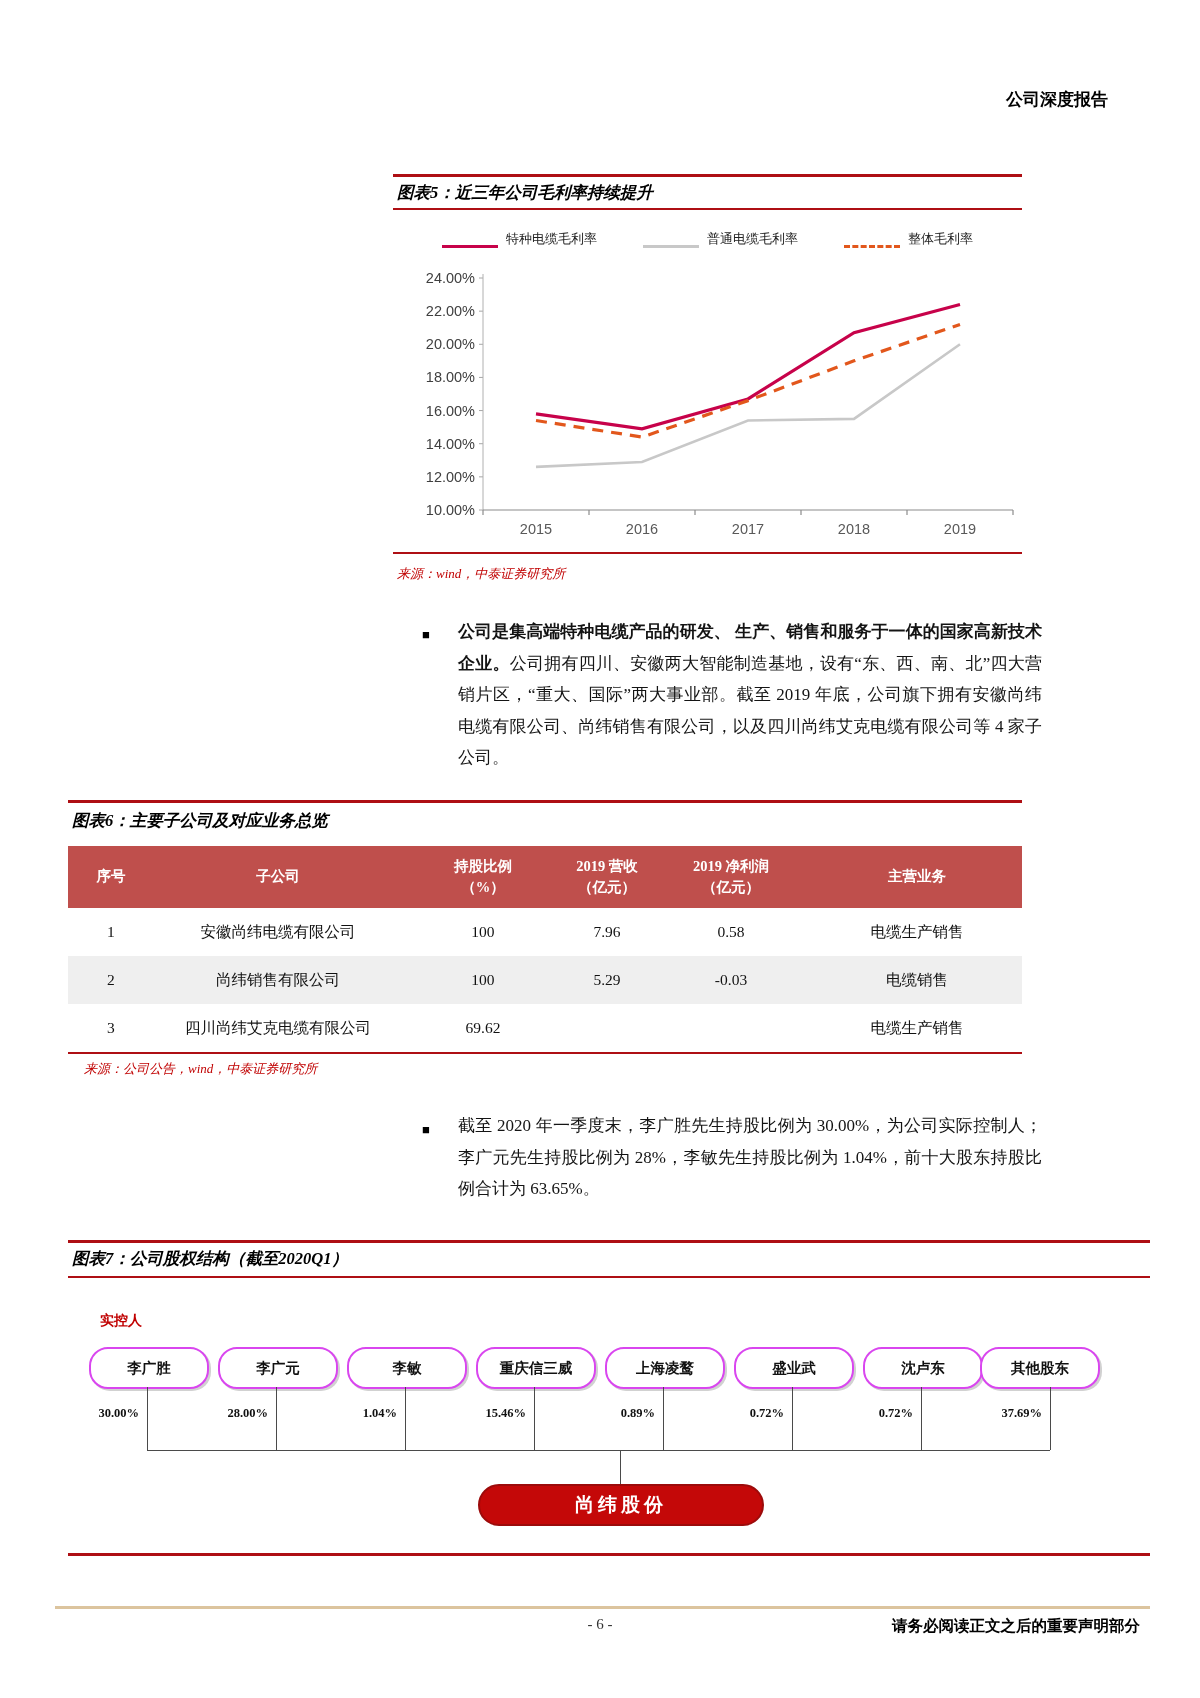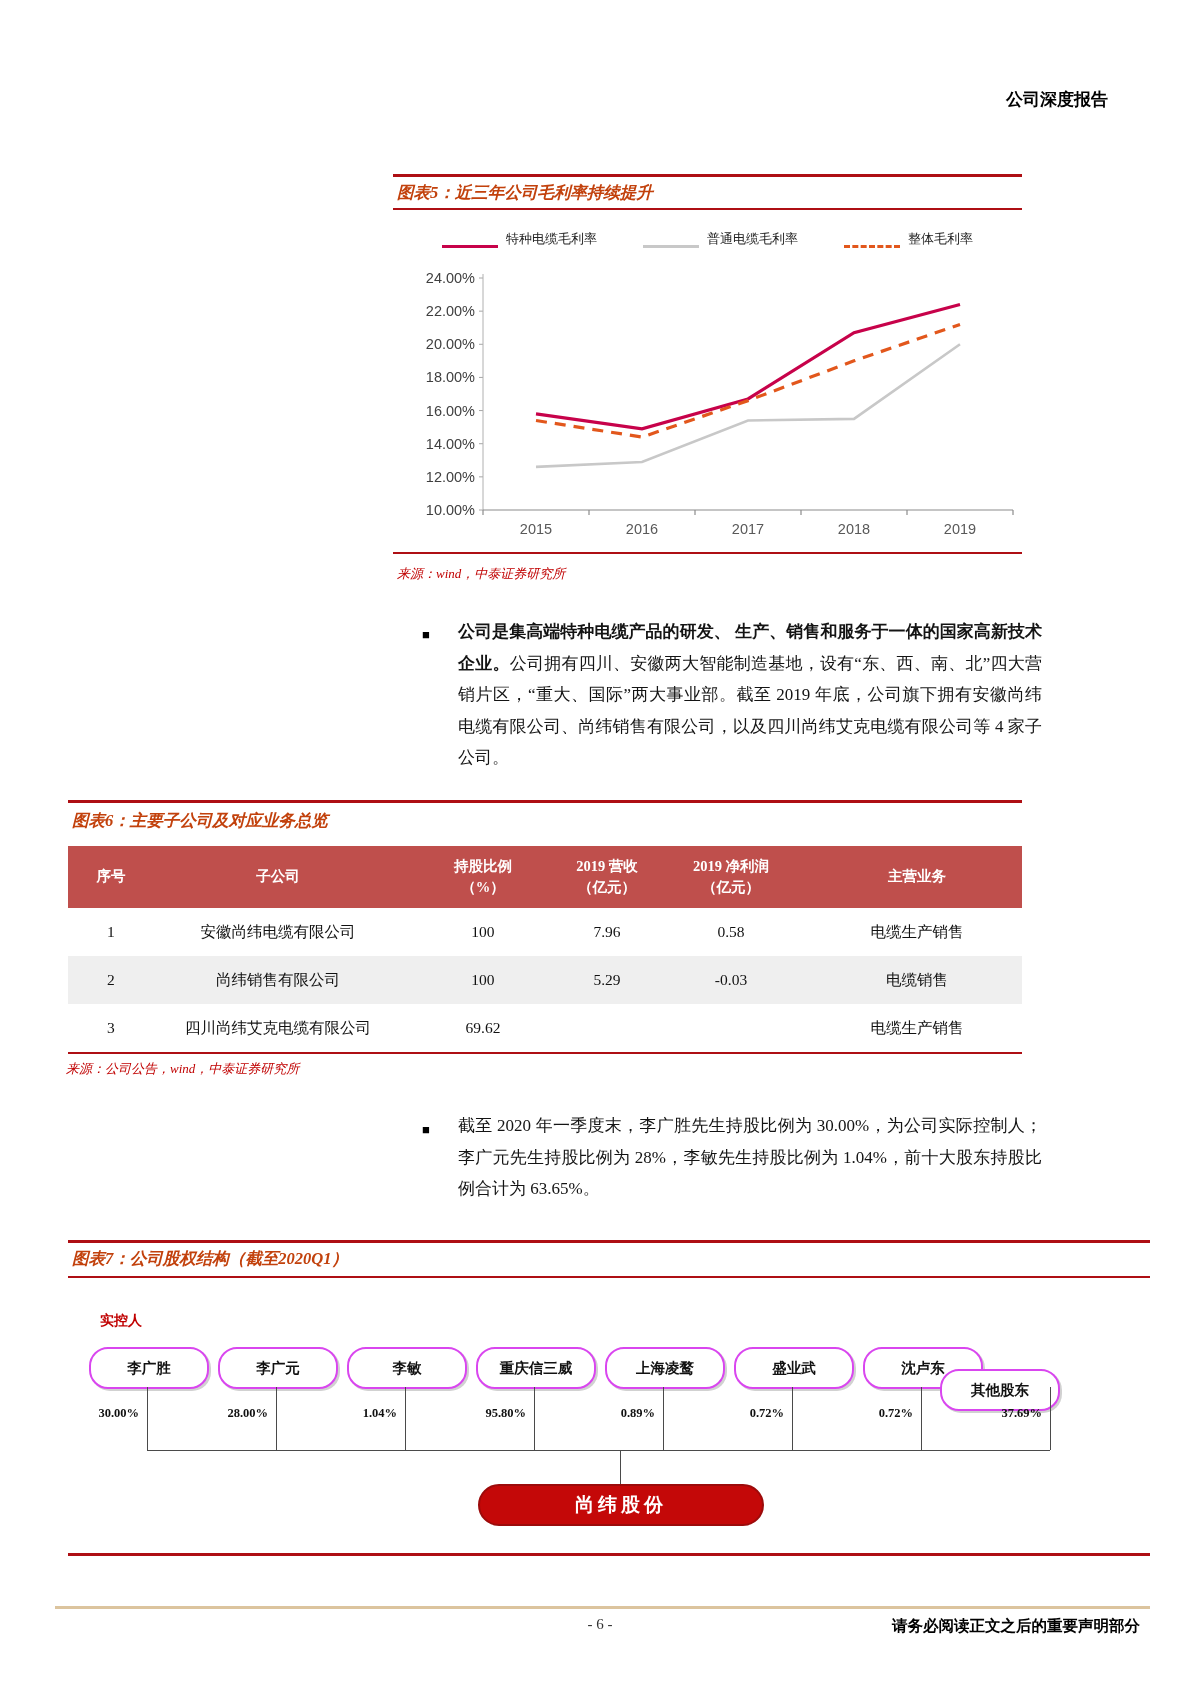--- a/index.html
+++ b/index.html
@@ -9,21 +9,21 @@
   
   .logo-wrap{position:absolute;left:74px;top:36px;display:flex;align-items:center;}
   .logo-icon{width:70px;height:70px;}
   .logo-text{margin-left:12px;}
   .logo-cn{font-size:31px;font-weight:bold;color:#15181d;letter-spacing:7px;font-family:"Liberation Serif",serif;}
   .logo-en{font-size:12.5px;font-weight:bold;color:#15181d;letter-spacing:2.6px;margin-top:3px;}
   .report-type{position:absolute;right:92px;top:88px;font-size:17px;font-weight:bold;color:#000;font-family:"Liberation Serif",serif;}
 
   
   .redline{position:absolute;background:#ae0f14;}
-  .fig-title{position:absolute;color:#c2410c;font-size:16.5px;font-weight:bold;font-style:italic;font-family:"Liberation Serif",serif;}
+  .fig-title{position:absolute;color:#000000;font-size:16.5px;font-weight:bold;font-style:italic;font-family:"Liberation Serif",serif;}
   .source{position:absolute;color:#c00000;font-size:13px;font-style:italic;font-family:"Liberation Serif",serif;}
 
   
   #legend{position:absolute;left:393px;top:230px;width:629px;display:flex;justify-content:center;gap:46px;align-items:center;}
   .legend-item{display:flex;align-items:flex-end;gap:8px;font-size:13px;color:#222;font-family:"Liberation Serif",serif;}
   .legend-sample{width:56px;height:0;}
 
   
   .para{position:absolute;font-family:"Liberation Serif",serif;font-size:17px;line-height:31.5px;text-align:justify;color:#141414;}
   .bullet{position:absolute;font-size:13px;color:#000;}
@@ -168,21 +168,21 @@
       <div class="tr body">
         <div class="td">3</div>
         <div class="td">四川尚纬艾克电缆有限公司</div>
         <div class="td">69.62</div>
         <div class="td"></div>
         <div class="td"></div>
         <div class="td">电缆生产销售</div>
       </div>
     </div>
   <div class="redline" style="left:68px;top:1052px;width:954px;height:2px;"></div>
-  <div class="source" style="left:66px;top:1060px;">来源：公司公告，wind，中泰证券研究所</div>
+  <div class="source" style="left:84px;top:1060px;">来源：公司公告，wind，中泰证券研究所</div>
 
   <span class="bullet" style="left:422px;top:1122px;">■</span>
   <div class="para" style="left:458px;top:1110px;width:584px;">截至 2020 年一季度末，李广胜先生持股比例为 30.00%，为公司实际控制人；李广元先生持股比例为 28%，李敏先生持股比例为 1.04%，前十大股东持股比例合计为 63.65%。</div>
 
   <div class="redline" style="left:68px;top:1240px;width:1082px;height:3px;"></div>
   <div class="fig-title" style="left:72px;top:1248px;">图表7：公司股权结构（截至2020Q1）</div>
   <div class="redline" style="left:68px;top:1276px;width:1082px;height:1.5px;"></div>
 
   <div id="orgchart">
     <div class="controller-label">实控人</div>
@@ -193,31 +193,31 @@
       <div class="sh-line" style="left: 79px;"></div>
       <div class="sh-pct" style="left: 7px;">30.00%</div>
       <div class="sh-box" style="left: 150px;">李广元</div>
       <div class="sh-line" style="left: 208px;"></div>
       <div class="sh-pct" style="left: 136px;">28.00%</div>
       <div class="sh-box" style="left: 279px;">李敏</div>
       <div class="sh-line" style="left: 337px;"></div>
       <div class="sh-pct" style="left: 265px;">1.04%</div>
       <div class="sh-box" style="left: 408px;">重庆信三威</div>
       <div class="sh-line" style="left: 466px;"></div>
-      <div class="sh-pct" style="left: 394px;">95.80%</div>
+      <div class="sh-pct" style="left: 394px;">15.46%</div>
       <div class="sh-box" style="left: 537px;">上海凌鹜</div>
       <div class="sh-line" style="left: 595px;"></div>
       <div class="sh-pct" style="left: 523px;">0.89%</div>
       <div class="sh-box" style="left: 666px;">盛业武</div>
       <div class="sh-line" style="left: 724px;"></div>
       <div class="sh-pct" style="left: 652px;">0.72%</div>
       <div class="sh-box" style="left: 795px;">沈卢东</div>
       <div class="sh-line" style="left: 853px;"></div>
       <div class="sh-pct" style="left: 781px;">0.72%</div>
-      <div class="sh-box" style="left: 872px; margin-top: 22px;">其他股东</div>
+      <div class="sh-box" style="left: 912px;">其他股东</div>
       <div class="sh-line" style="left: 982px;"></div>
       <div class="sh-pct" style="left: 910px;">37.69%</div>
     </div>
 
   <div class="redline" style="left:68px;top:1553px;width:1082px;height:2.5px;"></div>
 
   <div class="footer-line"></div>
   <div class="page-num">- 6 -</div>
   <div class="disclaimer">请务必阅读正文之后的重要声明部分</div>
 

